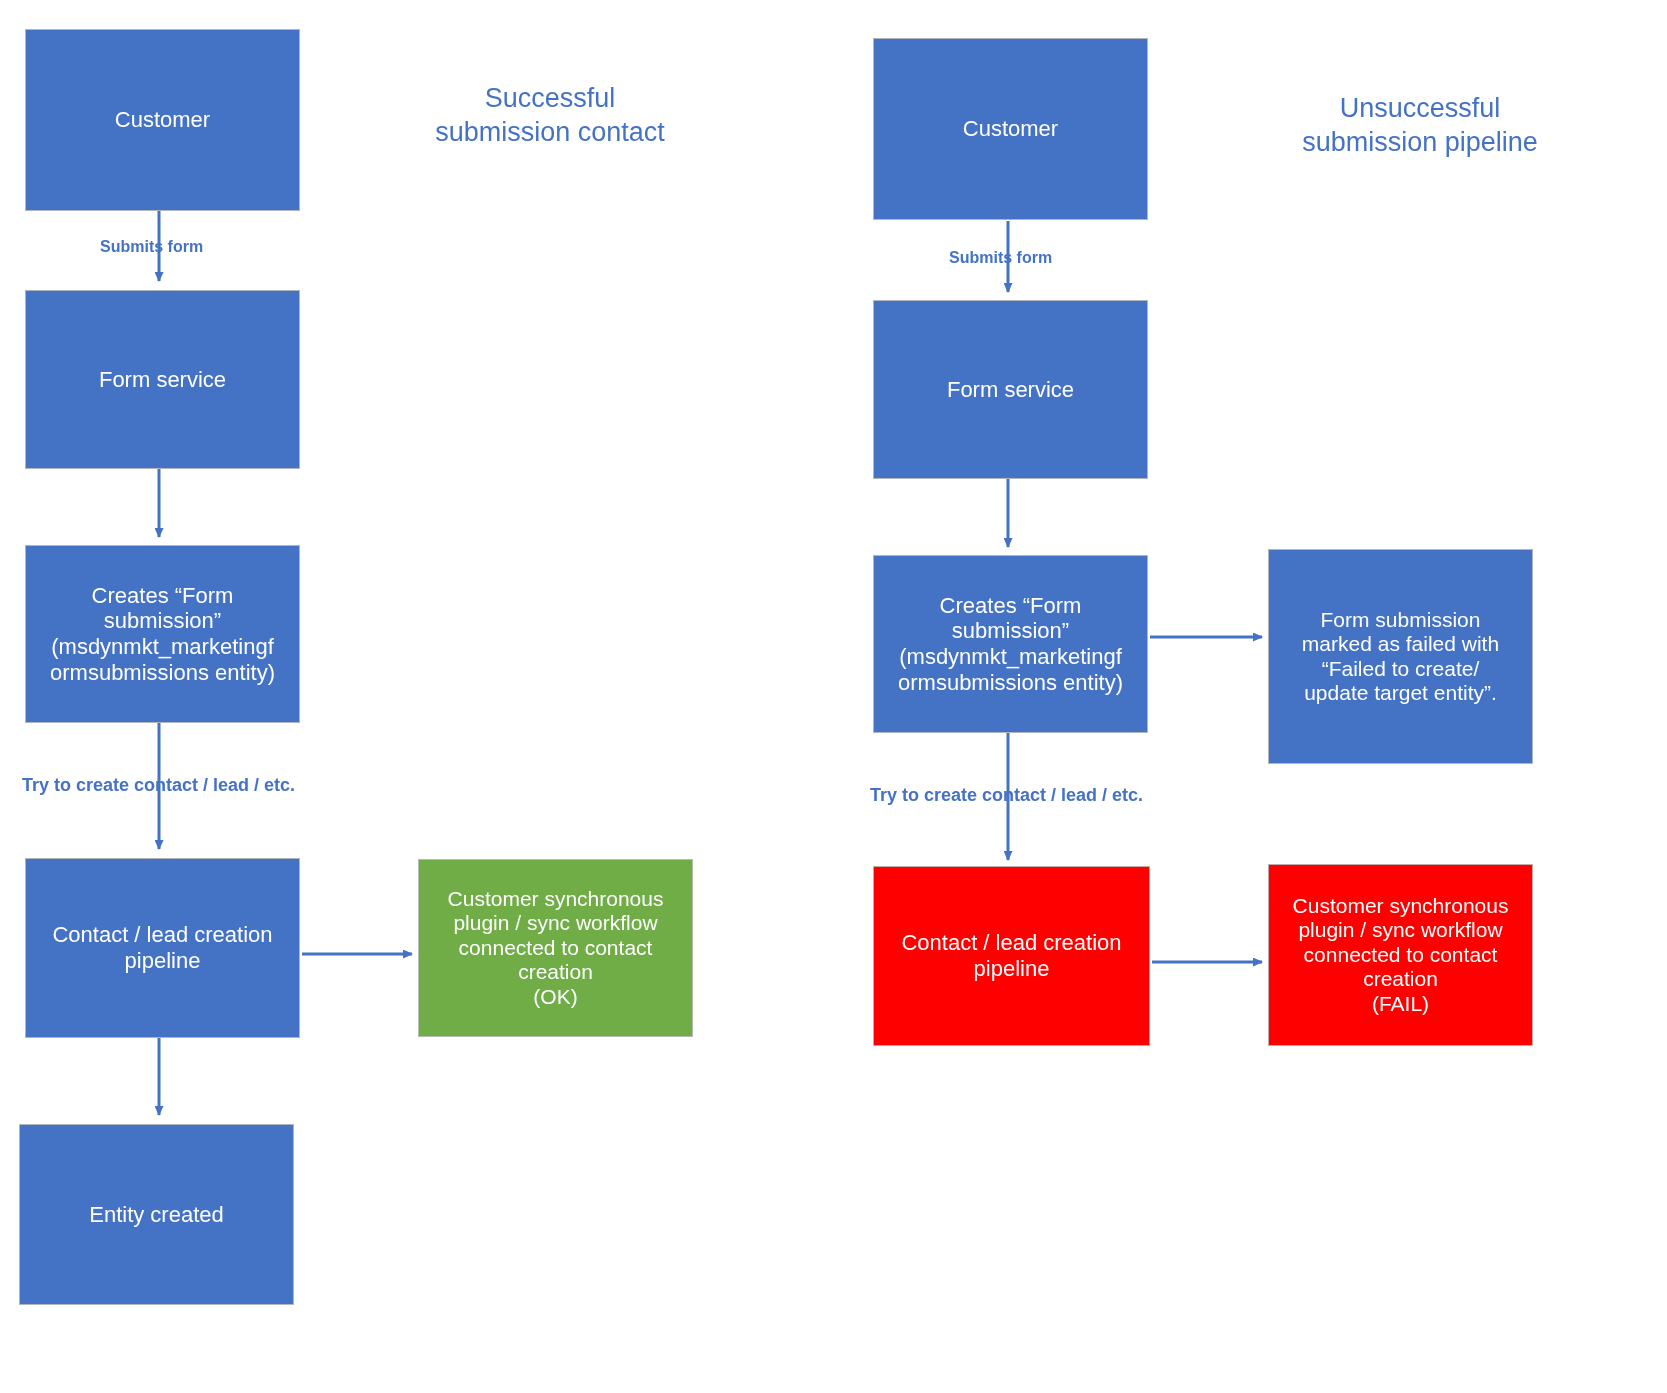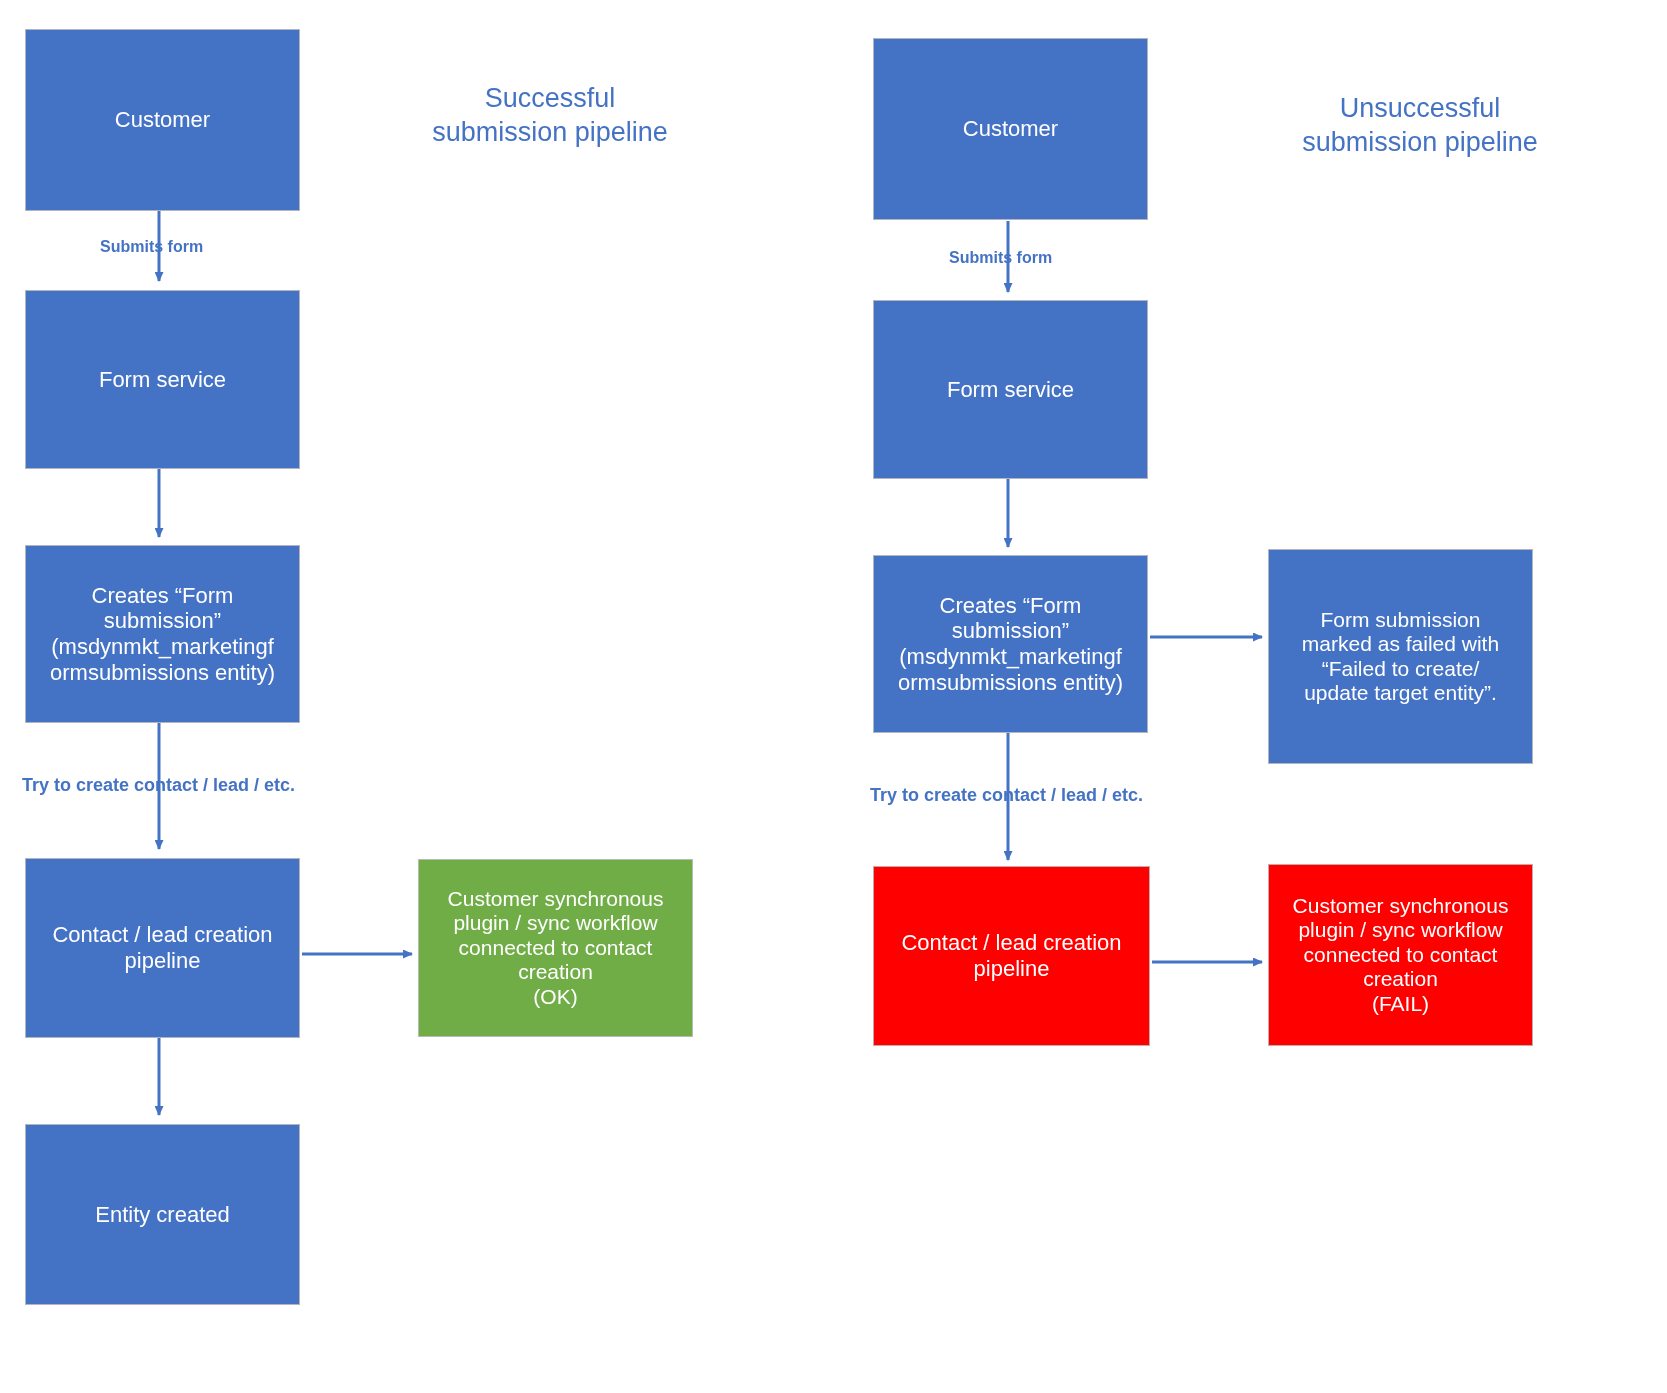--- a/index.html
+++ b/index.html
@@ -94,21 +94,21 @@
     <line x1="1008" y1="479" x2="1008" y2="547" stroke="#4472c4" stroke-width="3" marker-end="url(#arrowBlue)"></line>
 
     <line x1="1150" y1="637" x2="1262" y2="637" stroke="#4472c4" stroke-width="3" marker-end="url(#arrowBlue)"></line>
 
     <line x1="1008" y1="733" x2="1008" y2="860" stroke="#4472c4" stroke-width="3" marker-end="url(#arrowBlue)"></line>
 
     <line x1="1152" y1="962" x2="1262" y2="962" stroke="#4472c4" stroke-width="3" marker-end="url(#arrowBlue)"></line>
   </svg>
 
   <div class="heading" style="left:400px; top:82px; width:300px; font-size:27px;">Successful
-submission pipeline</div>
+submission contact</div>
 
   <div class="node blue" style="left:25px; top:29px; width:275px; height:182px; font-size:22px;">Customer</div>
 
   <div class="edge-label" style="left:100px; top:238px; font-size:16px;">Submits form</div>
 
   <div class="node blue" style="left:25px; top:290px; width:275px; height:179px; font-size:22px;">Form service</div>
 
   <div class="node blue" style="left:25px; top:545px; width:275px; height:178px; font-size:22px;">Creates “Form
 submission”
 (msdynmkt_marketingf
@@ -118,21 +118,21 @@
 
   <div class="node blue" style="left:25px; top:858px; width:275px; height:180px; font-size:22px;">Contact / lead creation
 pipeline</div>
 
   <div class="node green" style="left:418px; top:859px; width:275px; height:178px; font-size:21px;">Customer synchronous
 plugin / sync workflow
 connected to contact
 creation
 (OK)</div>
 
-  <div class="node blue" style="left:25px; top:1124px; width:275px; height:181px; font-size:22px;">Entity created</div>
+  <div class="node blue" style="left:19px; top:1124px; width:275px; height:181px; font-size:22px;">Entity created</div>
 
   <div class="heading" style="left:1270px; top:92px; width:300px; font-size:27px;">Unsuccessful
 submission pipeline</div>
 
   <div class="node blue" style="left:873px; top:38px; width:275px; height:182px; font-size:22px;">Customer</div>
 
   <div class="edge-label" style="left:949px; top:249px; font-size:16px;">Submits form</div>
 
   <div class="node blue" style="left:873px; top:300px; width:275px; height:179px; font-size:22px;">Form service</div>
 

